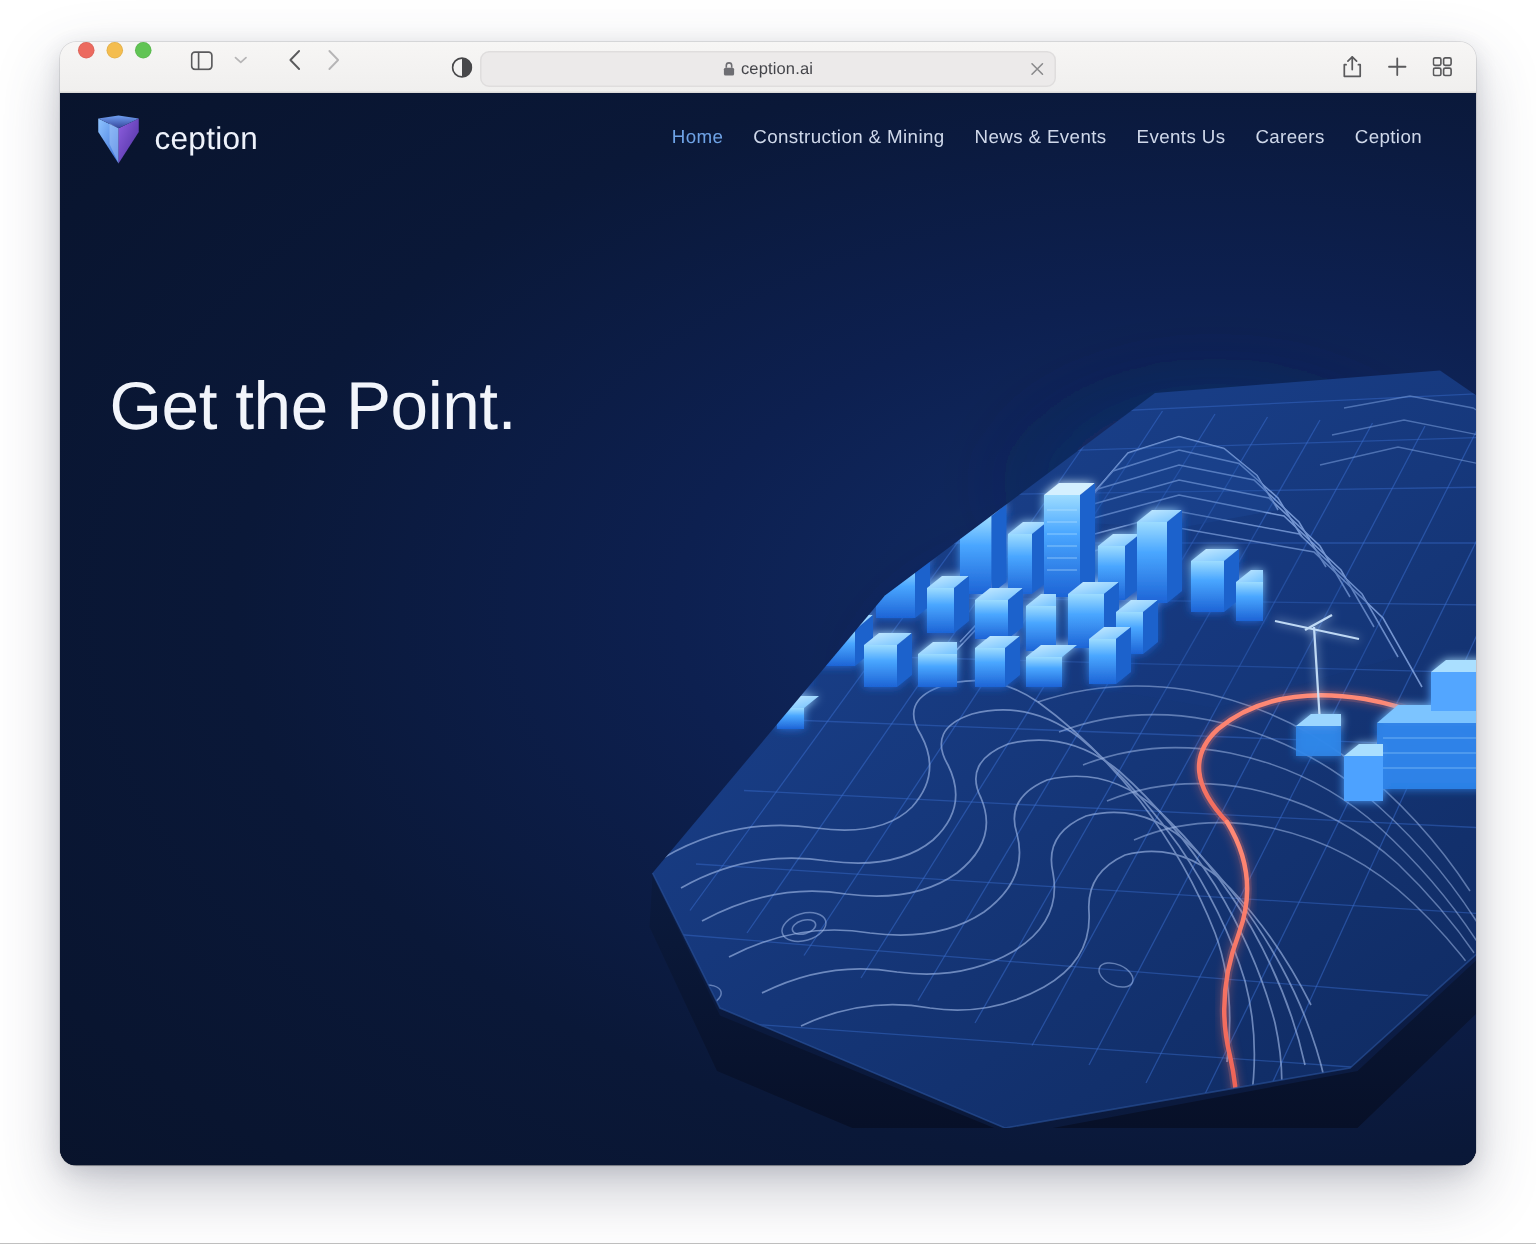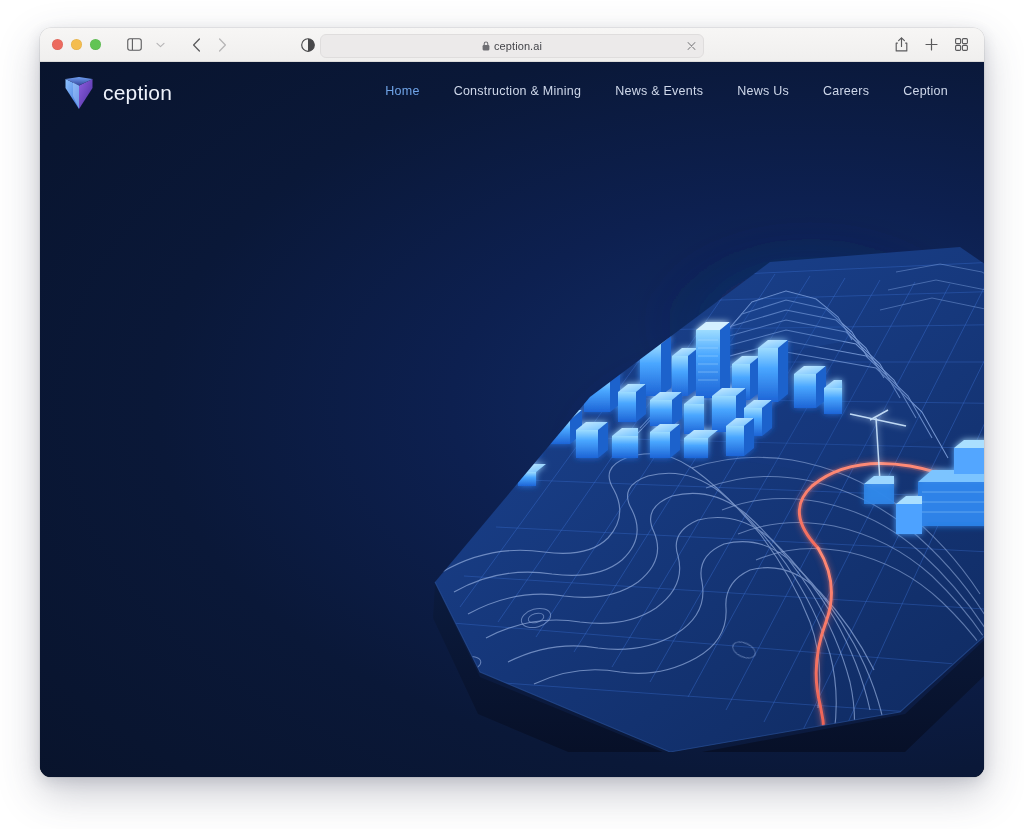--- a/index.html
+++ b/index.html
@@ -27,21 +27,21 @@
     background: #f3f2f1;
   }
 
   
   #toolbar {
     position: relative;
     height: 34px;
     background: linear-gradient(180deg, #f7f6f5 0%, #f0efee 100%);
     border-bottom: 1px solid #dcdbda;
     display: flex;
-    align-items: center;
+    align-items: flex-start;
     padding: 0 12px;
     box-sizing: border-box;
   }
 
   .traffic-lights { display: flex; gap: 8px; align-items: center; }
   .tl { width: 11px; height: 11px; border-radius: 50%; }
   .tl-red    { background: #ec6a5f; box-shadow: inset 0 0 0 0.5px rgba(0,0,0,.08); }
   .tl-yellow { background: #f4bd4f; box-shadow: inset 0 0 0 0.5px rgba(0,0,0,.08); }
   .tl-green  { background: #61c454; box-shadow: inset 0 0 0 0.5px rgba(0,0,0,.08); }
 
@@ -119,21 +119,21 @@
   #brand-mark { width: 30px; height: 34px; display:block; }
   #brand-name {
     color: #eef2fb;
     font-size: 21px;
     letter-spacing: .2px;
     font-weight: 400;
   }
 
   #main-nav {
     position: absolute; right: 36px; top: 22px;
-    display: flex; align-items: center; gap: 34px;
+    display: flex; align-items: center; gap: 20px;
   }
   .nav-link {
     font-size: 12.5px;
     color: #cfd8ea;
     letter-spacing: .25px;
     white-space: nowrap;
     cursor: pointer;
   }
   .nav-link.active { color: #6fa3e6; }
 
@@ -592,23 +592,24 @@
             <path d="M9 6.2 L15 9.5 L15 33 L9 20 Z" fill="#b5d4ff" opacity="0.42"></path>
           </svg>
         </span>
         <span id="brand-name">ception</span>
       </div>
 
       <nav id="main-nav">
         <span class="nav-link active">Home</span>
         <span class="nav-link">Construction &amp; Mining</span>
         <span class="nav-link">News &amp; Events</span>
-        <span class="nav-link">News Us</span>
+        <span class="nav-link">Events Us</span>
         <span class="nav-link">Careers</span>
         <span class="nav-link">Ception</span>
       </nav>
     </div>
 
     <div id="hero-copy">
+      <h1 id="hero-title">Get the Point.</h1>
     </div>
 
   </div>
 </div>
 
 </body></html>

